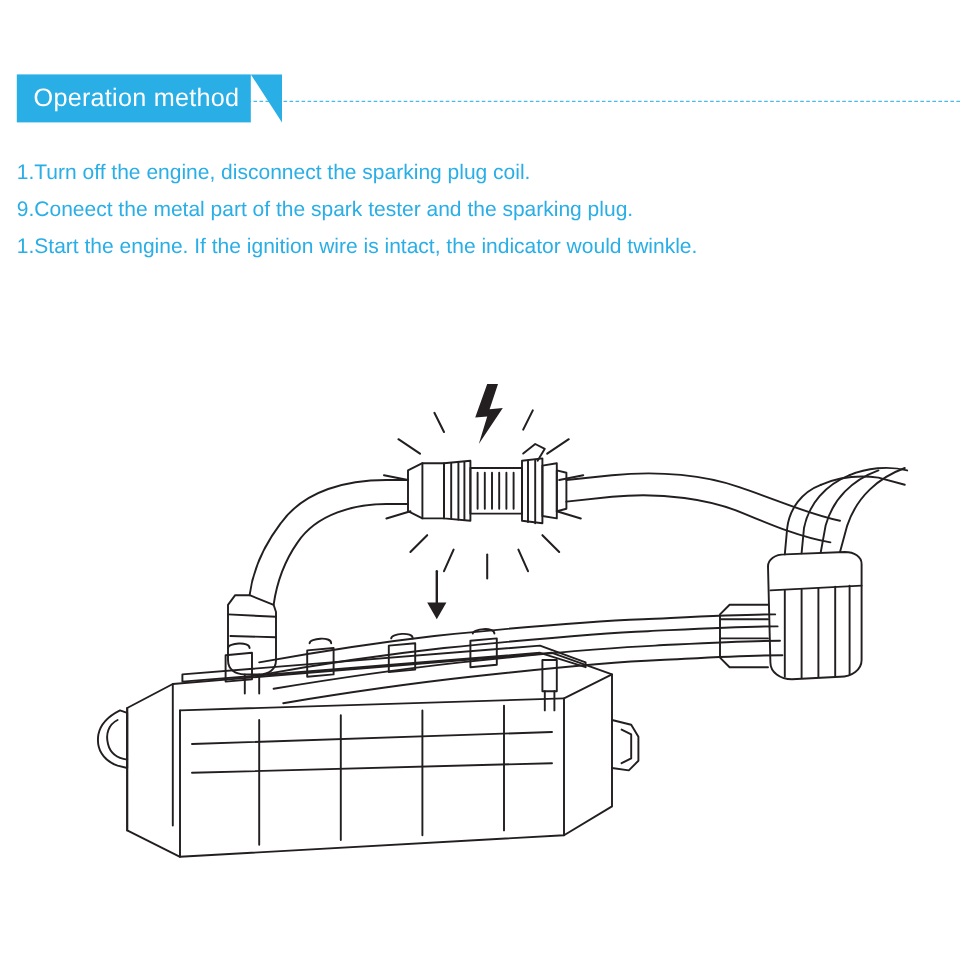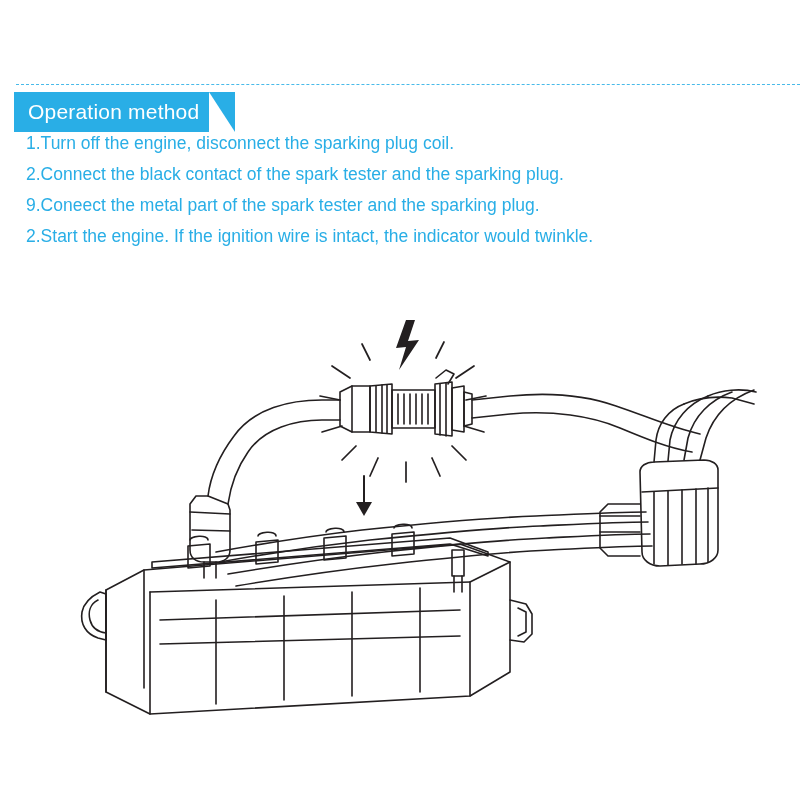--- a/index.html
+++ b/index.html
@@ -34,21 +34,20 @@
   .header-tab {
     position: absolute;
     left: 14px;
     top: 0;
     height: 40px;
     display: flex;
     align-items: center;
     background: #29aee6;
     padding: 0 10px 0 14px;
     box-sizing: border-box;
-    margin-top: 30px;
   }
   .header-tab-label {
     color: #ffffff;
     font-size: 21px;
     letter-spacing: 0.2px;
     white-space: nowrap;
   }
   
   .header-tab-point {
     position: absolute;
@@ -57,21 +56,21 @@
     width: 0;
     height: 0;
     border-style: solid;
     border-width: 40px 0 0 26px;
     border-color: #29aee6 transparent transparent transparent;
   }
 
   
   .steps {
     position: absolute;
-    left: 26px;
+    left: 14px;
     top: 128px;
     width: 740px;
   }
   .step {
     color: #29aee6;
     font-size: 17.5px;
     line-height: 31px;
     white-space: nowrap;
   }
 
@@ -93,23 +92,22 @@
 <div class="header">
   <div class="header-dotted"></div>
   <div class="header-tab">
     <span class="header-tab-label">Operation method</span>
     <span class="header-tab-point"></span>
   </div>
 </div>
 
 <div class="steps">
   <div class="step">1.Turn off the engine, disconnect the sparking plug coil.</div>
-  <div class="step">2.Connect the black contact of the spark tester and the sparking plug.</div>
   <div class="step">9.Coneect the metal part of the spark tester and the sparking plug.</div>
-  <div class="step">2.Start the engine. If the ignition wire is intact, the indicator would twinkle.</div>
+  <div class="step">1.Start the engine. If the ignition wire is intact, the indicator would twinkle.</div>
 </div>
 
 <div class="illustration">
   <svg width="730" height="440" viewBox="0 0 730 440" fill="none" stroke="#231f20" stroke-width="1.6" stroke-linecap="round" stroke-linejoin="round">
 
     <g>
       <path d="M366 20 L356 48 L366 47 L359 70 L379 40 L368 41 L375 20 Z" fill="#231f20" stroke="none"></path>
     </g>
 
     <g stroke-width="1.7">

